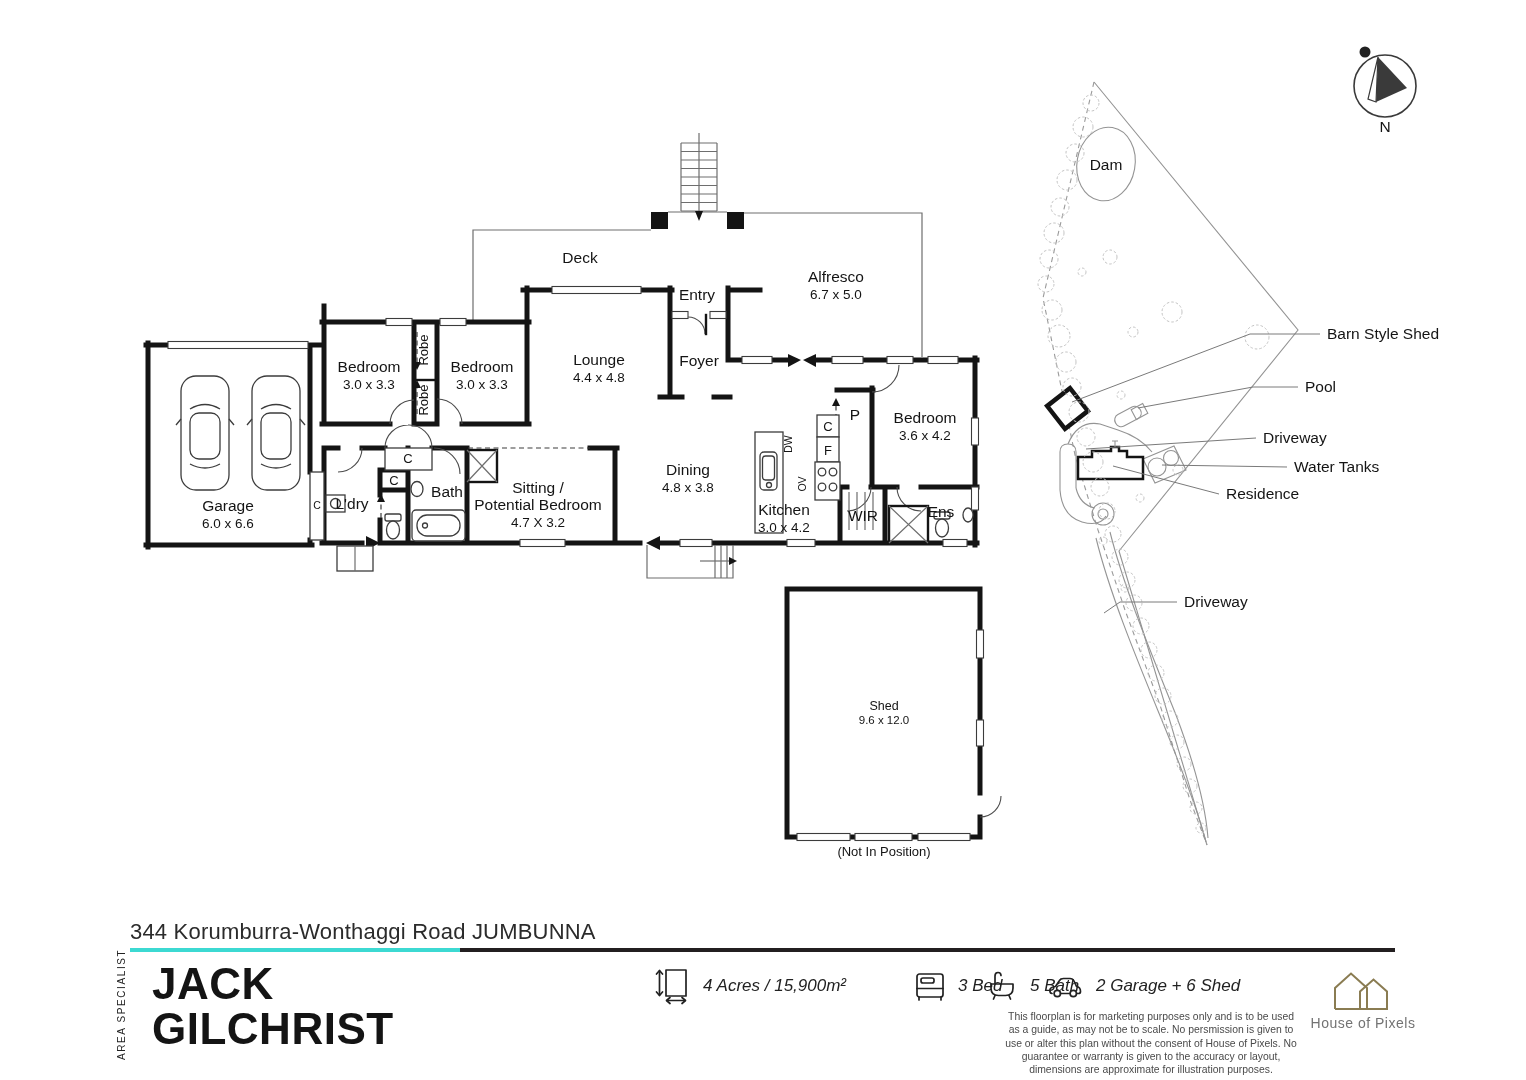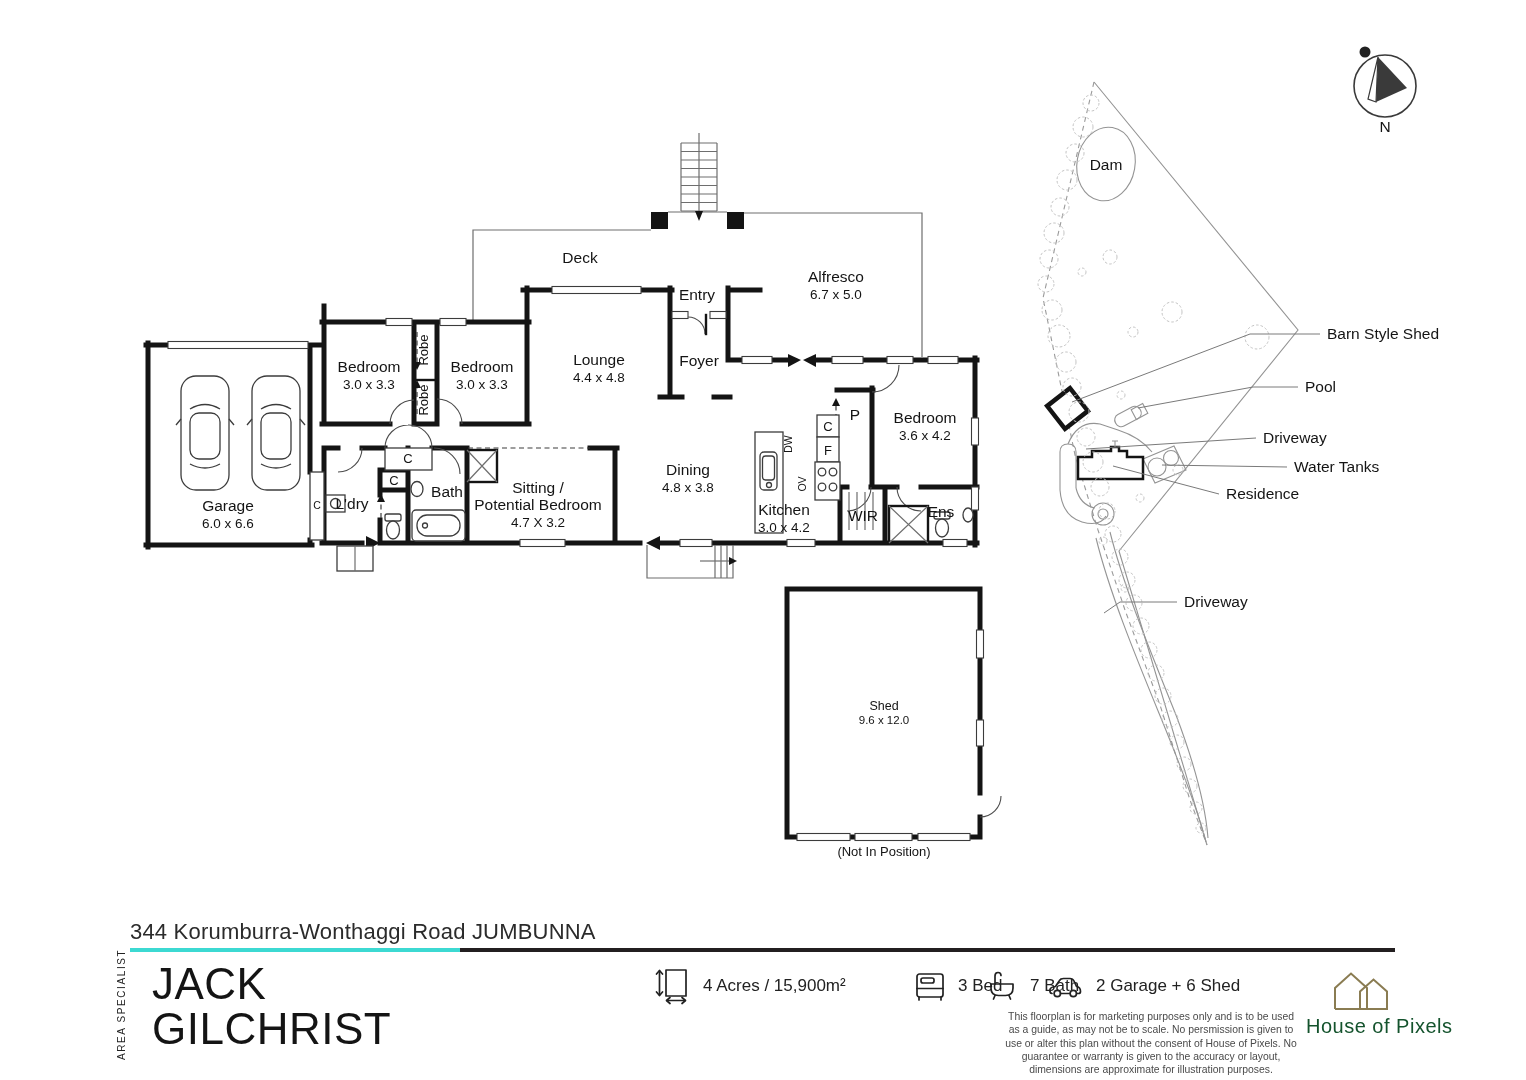--- a/index.html
+++ b/index.html
@@ -28,29 +28,29 @@
   .slabel{font-size:15.5px;fill:#141414;}
   
   .address{position:absolute;left:130px;top:919px;font-size:22px;color:#2b2b2b;letter-spacing:.2px;}
   .rule{position:absolute;left:130px;top:948px;width:1265px;height:3.5px;display:flex;}
   .rule-teal{width:330px;height:100%;background:var(--accent,#3cd9d2);}
   .rule-dark{flex:1;height:100%;background:#231f20;}
   .agent-tag{position:absolute;left:116px;top:964px;width:96px;height:14px;
              font-size:10px;letter-spacing:1.6px;color:#222;white-space:nowrap;
              transform:rotate(-90deg) translateX(-96px);transform-origin:left top;}
   .agent-name{position:absolute;left:152px;top:961px;font-size:44px;line-height:45px;
-              font-weight:normal;color:#141414;letter-spacing:.5px;}
+              font-weight:bold;color:#141414;letter-spacing:.5px;}
   .stat{position:absolute;top:967px;display:flex;align-items:center;gap:10px;height:38px;}
-  .stat span{font-size:17px;color:#222;white-space:nowrap;}
+  .stat span{font-size:17px;color:#222;white-space:nowrap;font-style:italic;}
   .stat svg{stroke:#222;stroke-width:1.7;fill:none;stroke-linecap:round;stroke-linejoin:round;}
   .disclaimer{position:absolute;left:1003px;top:1010px;width:296px;font-size:10.4px;
               line-height:1.28;color:#4a4a4a;text-align:center;}
   .brand{position:absolute;left:1306px;top:969px;width:114px;text-align:center;}
   .brand svg{margin:0 auto;stroke:#8a7c52;stroke-width:2;fill:none;stroke-linejoin:miter;}
-  .brand-text{font-size:20px;color:#14532d;letter-spacing:.5px;margin-top:2px;white-space:nowrap;}
+  .brand-text{font-size:14px;color:#737373;letter-spacing:.5px;margin-top:2px;white-space:nowrap;}
 </style>
 </head>
 <body>
 
 <div id="page">
 
   <svg width="1526" height="905" viewBox="0 0 1526 905">
 
     <g>
       <path class="thin" d="M473,322 L473,230 L651,230 M668,212 L727,212 M744,213 L922,213 L922,357"></path>
@@ -399,21 +399,21 @@
     </svg>
     <span>3 Bed</span>
   </div>
 
   <div class="stat" style="left:984px">
     <svg width="36" height="36" viewBox="0 0 36 36">
       <path d="M11,16 L11,8 Q11,4.5 14,4.5 Q17,4.5 17,7.5"></path>
       <path d="M7,16 L29,16 L29,20 Q29,27.5 21.5,27.5 L14.5,27.5 Q7,27.5 7,20 Z"></path>
       <path d="M11,27.5 L9.5,31 M25,27.5 L26.5,31"></path>
     </svg>
-    <span>7 Bath</span>
+    <span>5 Bath</span>
   </div>
 
   <div class="stat" style="left:1046px">
     <svg width="40" height="36" viewBox="0 0 38 36">
       <path d="M5,25.5 Q2.5,25 3,21.5 Q3.5,19 8.5,18.5 L12.5,12.5 Q13.5,10.5 16.5,10.5 L23,10.5 Q25.8,10.5 27,13 L29.5,18.5 Q33.5,19 33.5,23.5 Q33.5,25.5 31.5,25.5 L29.6,25.5"></path>
       <path d="M13.5,25.5 L22.9,25.5"></path>
       <circle cx="10.3" cy="25.5" r="3.2"></circle>
       <circle cx="26.3" cy="25.5" r="3.2"></circle>
     </svg>
     <span>2 Garage + 6 Shed</span>

